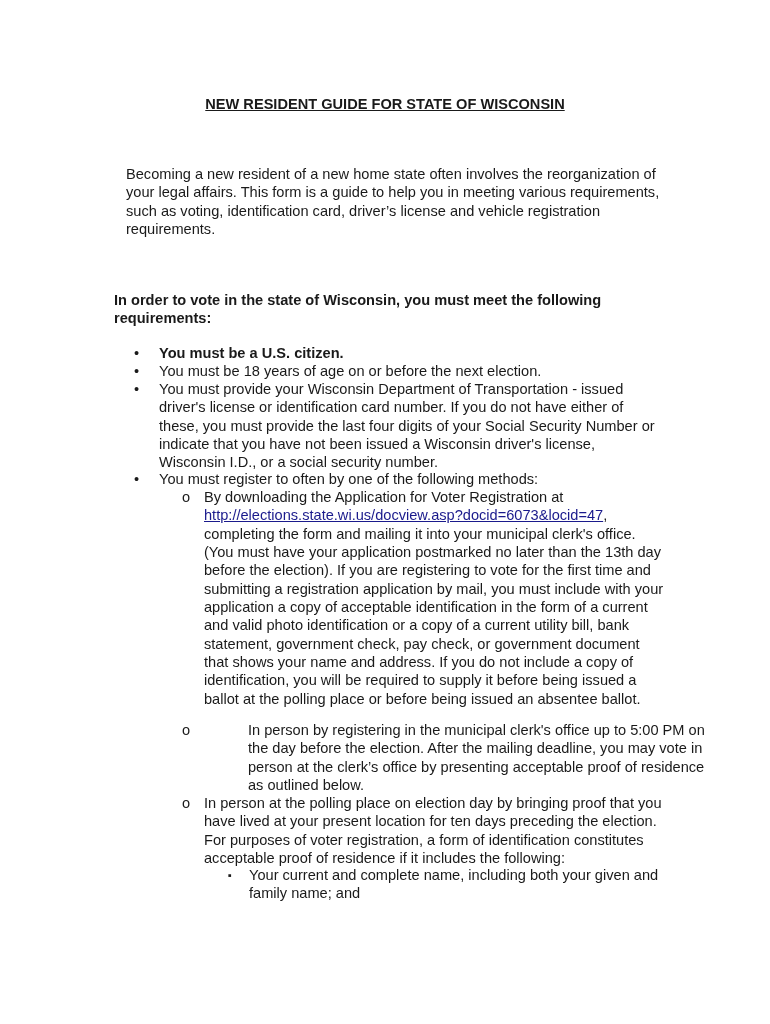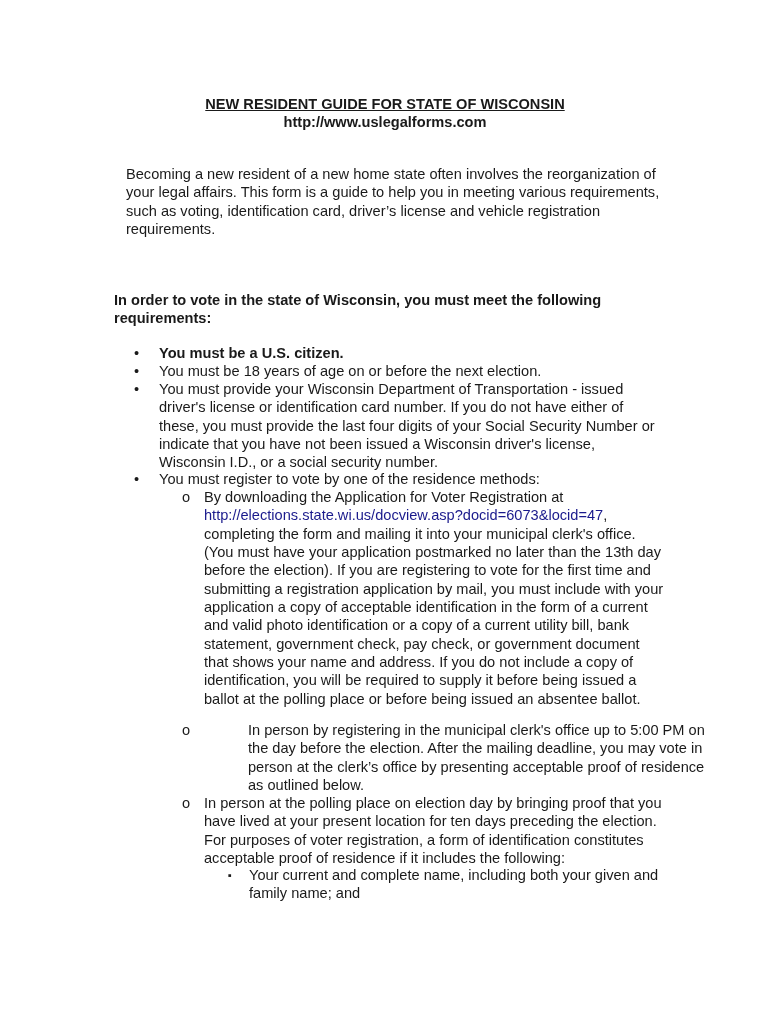--- a/index.html
+++ b/index.html
@@ -7,49 +7,48 @@
          font-family:"Liberation Sans", sans-serif; color:#1a1a1a; font-size:14.6px; }
   .page { position:absolute; left:0; top:0; width:770px; height:1024px; }
   .hdr { position:absolute; left:0; width:770px; text-align:center; font-weight:bold; font-size:14.6px; line-height:18px; }
   .hdr .title { text-decoration:underline; }
   .para { position:absolute; left:114px; width:560px; line-height:18.3px; }
   .sec { position:absolute; left:114px; line-height:18px; }
   .sec .u { text-decoration:underline; }
   .list { position:absolute; left:0; top:0; }
   .item { position:absolute; line-height:18.35px; }
   .mark { position:absolute; }
-  .link { color:#1a1a8c; }
+  .link { color:#1a1a8c; text-decoration:underline; }
 </style>
 </head>
 <body>
 
 <div class="page">
 
   <div class="hdr" style="top:95px;">
     <div class="title">NEW RESIDENT GUIDE FOR STATE OF WISCONSIN</div>
-    <div>http://www.uslegalforms.com</div>
   </div>
 
   <div class="para" style="top:165px; width:545px;margin-left:12px;">Becoming a new resident of a new home state often involves the reorganization of your legal affairs. This form is a guide to help you in meeting various requirements, such as voting, identification card, driver’s license and vehicle registration requirements.</div>
 
 
   <div class="para" style="top:291px; width:500px;font-weight:bold;">In order to vote in the state of Wisconsin, you must meet the following requirements:</div>
 
   <div class="list">
     <span class="mark" style="left:134px; top:344px; line-height:18px;">•</span>
     <div class="item" style="left:159px; top:344px; width:510px;font-weight:bold;">You must be a U.S. citizen.</div>
 
     <span class="mark" style="left:134px; top:362px; line-height:18px;">•</span>
     <div class="item" style="left:159px; top:362px; width:510px;">You must be 18 years of age on or before the next election.</div>
 
     <span class="mark" style="left:134px; top:380px; line-height:18px;">•</span>
     <div class="item" style="left:159px; top:380px; width:503px;">You must provide your Wisconsin Department of Transportation - issued driver's license or identification card number.  If you do not have either of these, you must provide the last four digits of your Social Security Number or indicate that you have not been issued a Wisconsin driver's license, Wisconsin I.D., or a social security number.</div>
 
     <span class="mark" style="left:134px; top:470px; line-height:18px;">•</span>
-    <div class="item" style="left:159px; top:470px; width:510px;">You must register to vote by one of the residence methods:</div>
+    <div class="item" style="left:159px; top:470px; width:510px;">You must register to often by one of the following methods:</div>
   </div>
 
   <div class="list">
     <span class="mark" style="left:182px; top:488px; line-height:18px;">o</span>
     <div class="item" style="left:204px; top:488px; width:460px;">
       <span>By downloading the Application for Voter Registration at </span><a class="link">http://elections.state.wi.us/docview.asp?docid=6073&amp;locid=47</a><span>, completing the form and mailing it into your municipal clerk's office. (You must have your application postmarked no later than the 13th day before the election). If you are registering to vote for the first time and submitting a registration application by mail, you must include with your application a copy of acceptable identification in the form of a current and valid photo identification or a copy of a current utility bill, bank statement, government check, pay check, or government document that shows your name and address.  If you do not include a copy of identification, you will be required to supply it before being issued a ballot at the polling place or before being issued an absentee ballot.</span>
     </div>
 
     <span class="mark" style="left:182px; top:721px; line-height:18px;">o</span>
     <div class="item" style="left:204px; top:721px; width:462px;margin-left:44px;">In person by registering in the municipal clerk's office up to 5:00 PM on the day before the election. After the mailing deadline, you may vote in person at the clerk’s office by presenting acceptable proof of residence as outlined below.</div>

